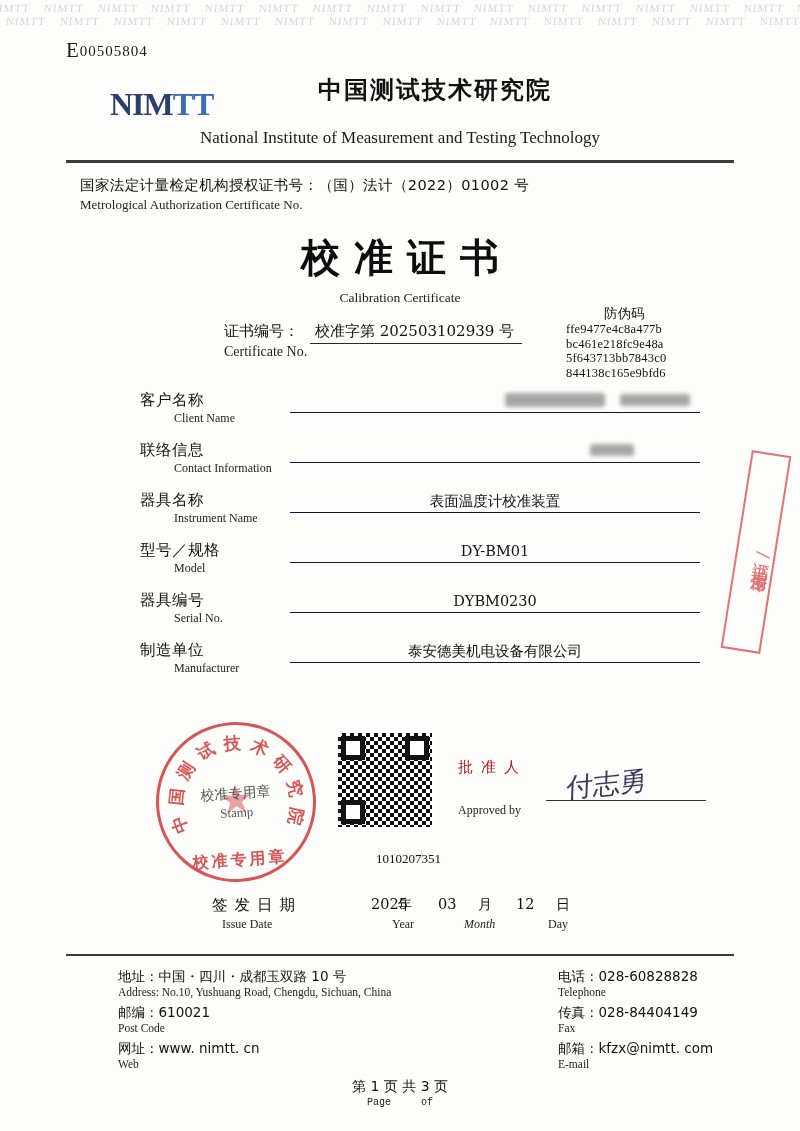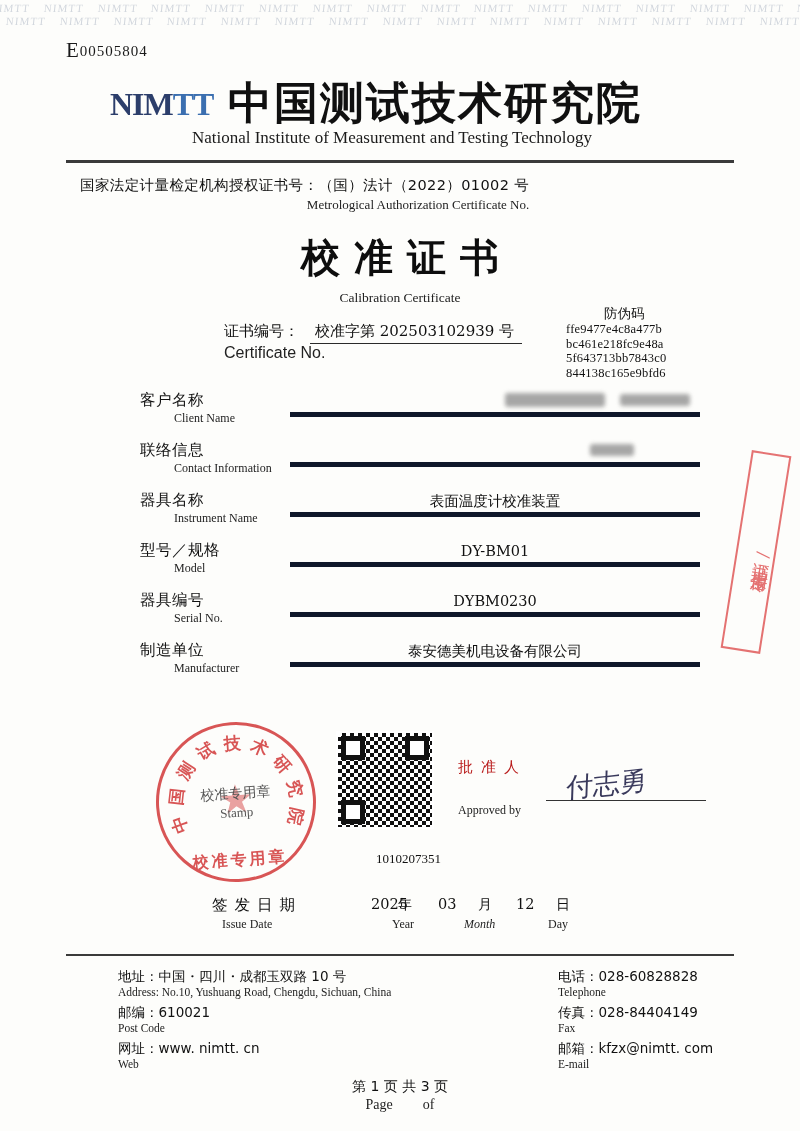--- a/index.html
+++ b/index.html
@@ -64,29 +64,29 @@
     font-family: "Liberation Serif", serif;
     font-weight: bold;
     font-size: 32px;
     letter-spacing: -1px;
     color: #2c3e6b;
   }
   .nimtt-logo .tt { color: #3b6fb0; }
   .cn-title {
     font-family: "DejaVu Serif", serif;
     font-weight: bold;
-    font-size: 44px;
+    font-size: 24px;
     color: #101010;
     letter-spacing: 2px;
     margin-left: 70px;
   }
   .en-title {
     position: absolute;
     top: 128px;
-    left: 0;
+    left: 8px;
     width: 784px;
     text-align: center;
     font-family: "Liberation Serif", serif;
     font-size: 17px;
     color: #1b1b1b;
   }
   .rule {
     position: absolute;
     left: 66px;
     width: 668px;
@@ -105,21 +105,20 @@
     font-family: "DejaVu Sans", sans-serif;
     font-size: 14.5px;
     color: #111;
     letter-spacing: 0.4px;
   }
   .auth .l2 {
     font-family: "Liberation Serif", serif;
     font-size: 13px;
     color: #222;
     margin-top: 2px;
-    text-align: right;
   }
 
   
   .doc-title {
     position: absolute;
     top: 231px;
     left: 0;
     width: 800px;
     text-align: center;
     font-family: "DejaVu Serif", serif;
@@ -146,22 +145,22 @@
     left: 224px;
     top: 322px;
     font-family: "DejaVu Sans", sans-serif;
     font-size: 15px;
     color: #111;
   }
   .certno-label-en {
     position: absolute;
     left: 224px;
     top: 344px;
-    font-family: Liberation Sans, sans-serif;
-    font-size: 16px;
+    font-family: Liberation Serif, serif;
+    font-size: 14px;
     color: #222;
   }
   .certno-value {
     position: absolute;
     left: 312px;
     top: 322px;
     width: 205px;
     text-align: center;
     font-family: "DejaVu Serif", serif;
     font-size: 15px;
@@ -232,21 +231,21 @@
   .fval {
     position: absolute;
     left: 150px;
     top: 0;
     width: 410px;
     height: 22px;
     text-align: center;
     font-family: "DejaVu Serif", serif;
     font-size: 14.5px;
     color: #111;
-    border-bottom: 5px solid #0f172a;
+    border-bottom: 1px solid #0f172a;
     line-height: 22px;
   }
   .smudge {
     position: absolute;
     border-radius: 3px;
     filter: blur(2.2px);
     background: #8a8a8a;
     opacity: 0.75;
   }
 
@@ -445,22 +444,22 @@
     text-align: center;
     font-family: "DejaVu Sans", sans-serif;
     font-size: 14px;
     color: #111;
   }
   .page-en {
     position: absolute;
     left: 0; top: 1097px;
     width: 800px;
     text-align: center;
-    font-family: Liberation Serif, serif;
-    font-size: 14px;
+    font-family: Liberation Mono, monospace;
+    font-size: 10px;
     color: #222;
   }
   .page-en .sp { display: inline-block; width: 30px; }
 
   
   .side-stamp {
     position: absolute;
     right: 24px;
     top: 452px;
     width: 40px;

